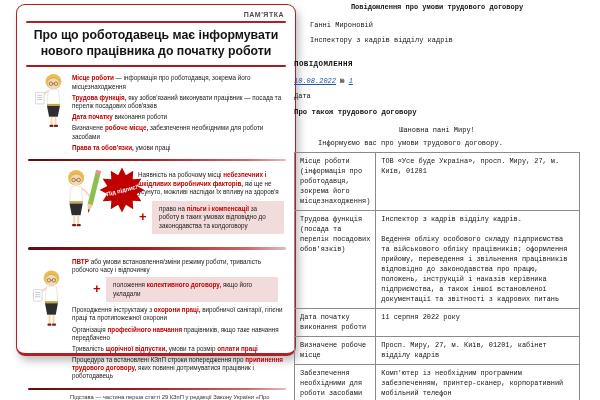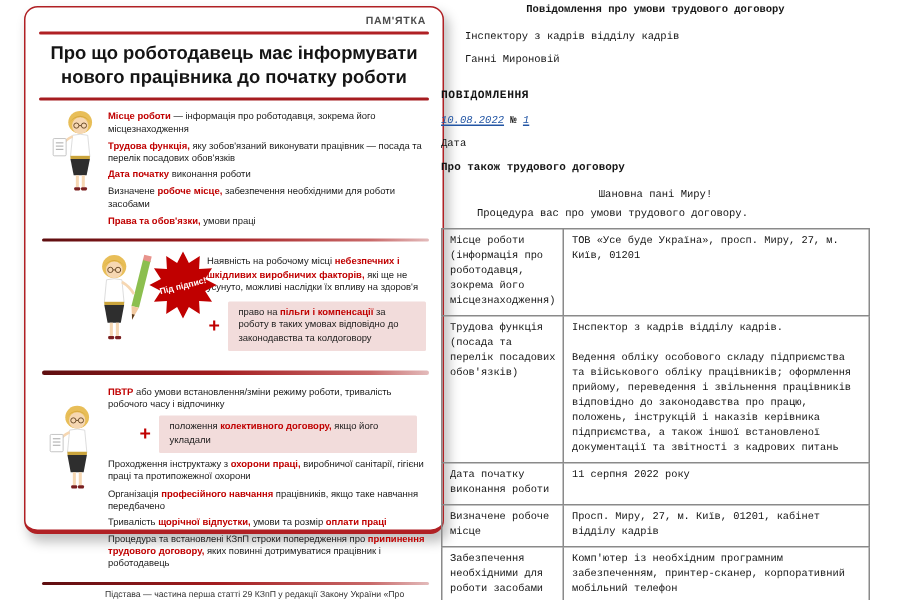--- a/index.html
+++ b/index.html
@@ -181,37 +181,37 @@
     <div class="divider"></div>
 
     <p class="footnote">Підстава — частина перша статті 29 КЗпП у редакції Закону України «Про внесення змін до деяких законодавчих актів України щодо оптимізації трудових відносин» від 01.07.2022 № 2352-ІХ, що діє з 19 липня 2022 року</p>
   </aside>
 
   <main class="doc">
     <div class="doc-header">Повідомлення про умови трудового договору</div>
 
     <div class="doc-top">
       <div class="addressee">
+        <div>Ганні Мироновій</div>
         <div>Інспектору з кадрів відділу кадрів</div>
-        <div>Ганні Мироновій</div>
       </div>
     </div>
 
     <div class="doc-type">ПОВІДОМЛЕННЯ</div>
 
     <div class="dateline">
       <span class="link">10.08.2022</span>
       <b>№</b>
       <span class="link">1</span>
     </div>
 
     <div class="city">Дата</div>
     <div class="subject">Про також трудового договору</div>
     <div class="salutation">Шановна пані Миру!</div>
-    <p class="intro">Процедура вас про умови трудового договору.</p>
+    <p class="intro">Інформуємо вас про умови трудового договору.</p>
 
     <table class="terms">
       <tbody>
         <tr>
           <td class="t-label">Місце роботи (інформація про роботодавця, зокрема його місцезнаходження)</td>
           <td class="t-value">ТОВ «Усе буде Україна», просп. Миру, 27, м. Київ, 01201</td>
         </tr>
         <tr>
           <td class="t-label">Трудова функція (посада та перелік посадових обов'язків)</td>
           <td class="t-value">Інспектор з кадрів відділу кадрів.

